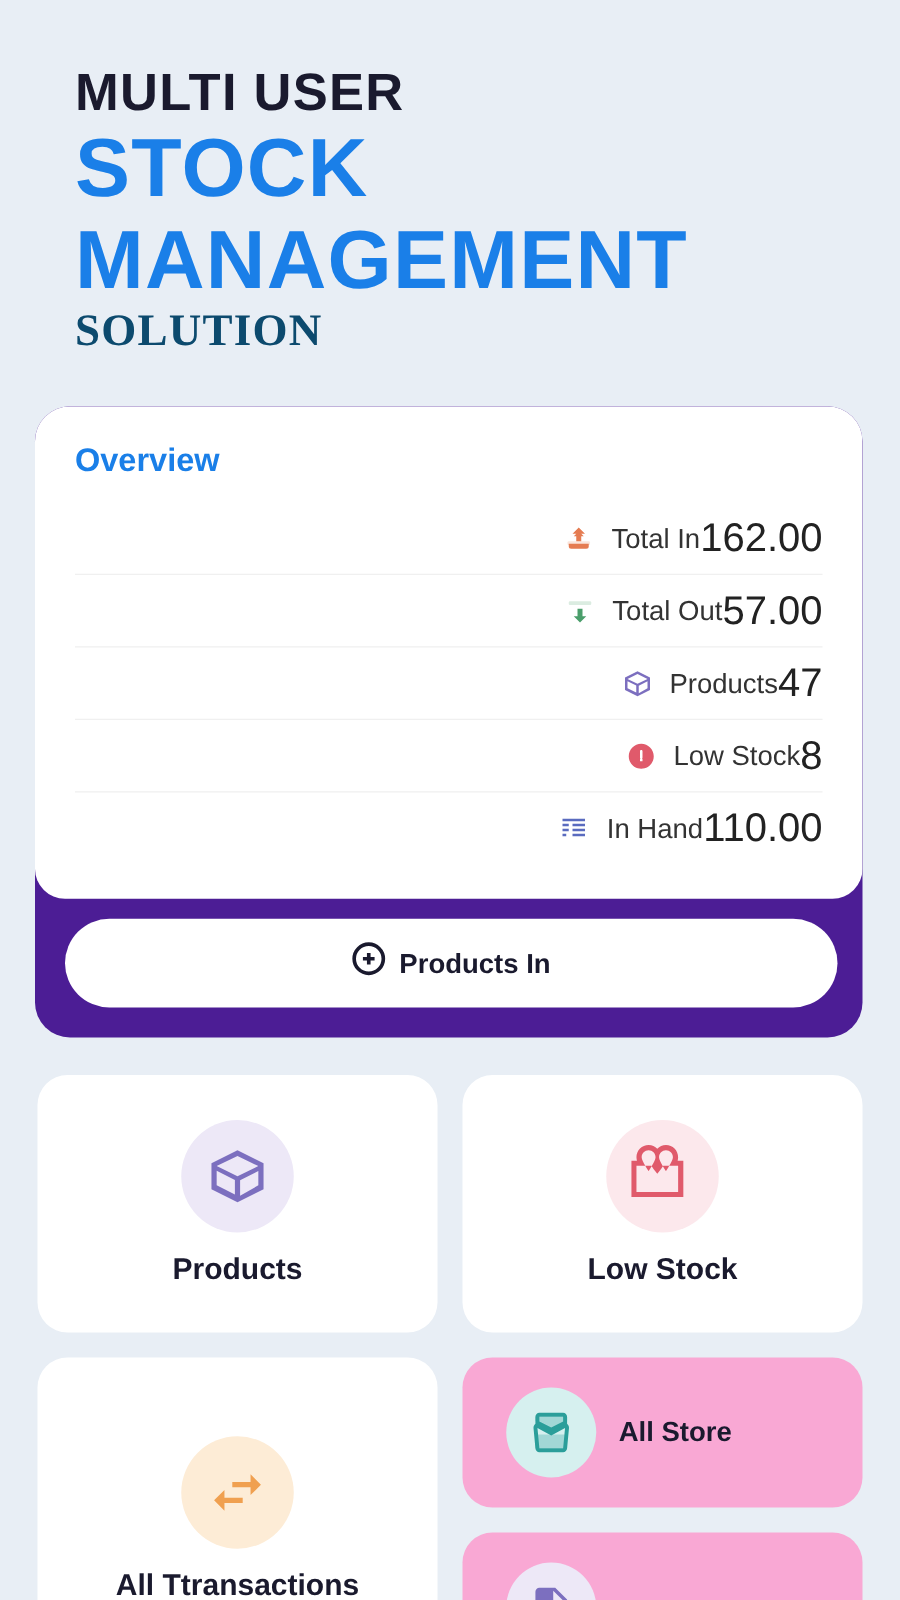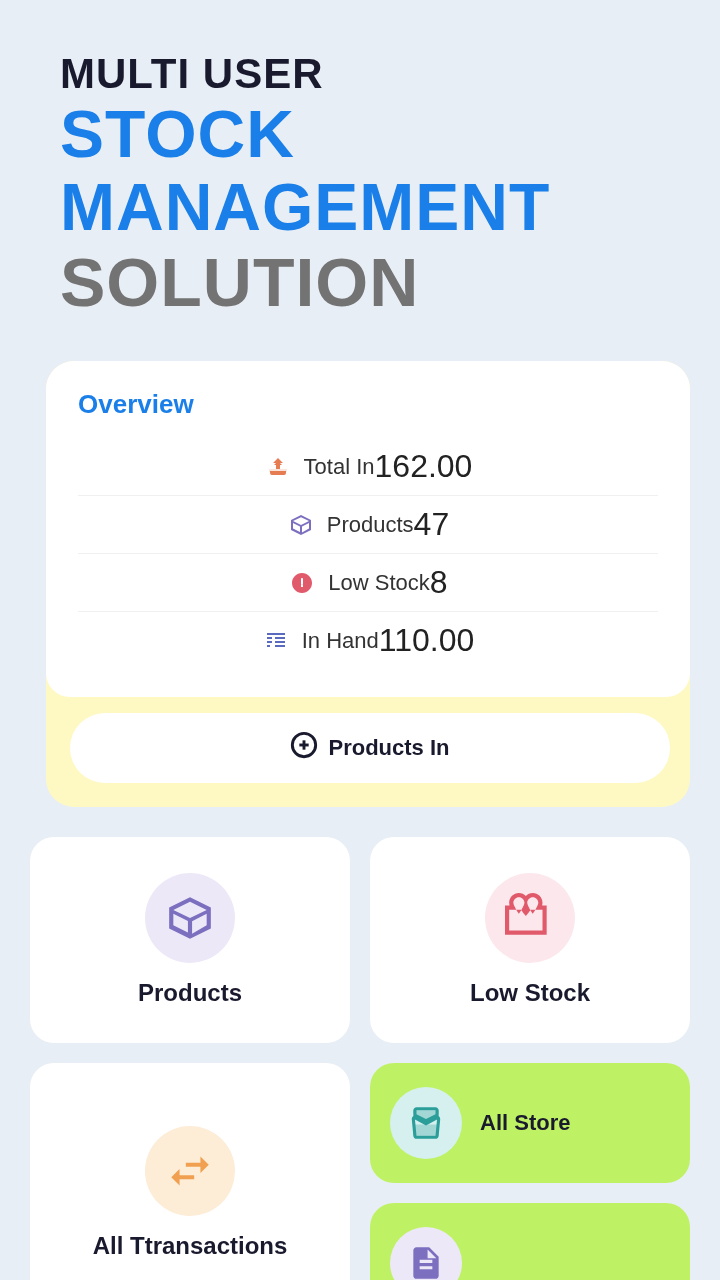--- a/index.html
+++ b/index.html
@@ -25,51 +25,52 @@
     }
     .hero-title {
       font-size: 66px;
       font-weight: 900;
       color: #1a7fe8;
       line-height: 1.1;
       text-transform: uppercase;
       letter-spacing: 1px;
     }
     .hero-title-line2 {
-      font-size: 68px;
+      font-size: 36px;
       font-weight: 900;
-      color: #737373;
+      color: #0c4a6e;
       text-transform: uppercase;
       letter-spacing: 1px;
+      font-family: Liberation Serif, serif;
     }
 
     
     .overview-wrapper {
-      margin: 10px 30px 20px 46px;
-      background: #fef9c3;
+      margin: 10px 30px 20px 28px;
+      background: #4c1d95;
       border-radius: 28px;
       padding: 0 0 24px 0;
       overflow: hidden;
     }
     .overview-card {
       background: #fff;
       border-radius: 24px;
       margin: 0;
       padding: 28px 32px 28px 32px;
     }
     .overview-title {
       font-size: 26px;
       font-weight: 800;
       color: #1a7fe8;
       margin-bottom: 18px;
     }
     .overview-row {
       display: flex;
       align-items: center;
-      justify-content: center;
+      justify-content: flex-end;
       padding: 10px 0;
       border-bottom: 1px solid #f0f0f0;
     }
     .overview-row:last-child { border-bottom: none; }
     .overview-label {
       display: flex;
       align-items: center;
       gap: 12px;
       font-size: 22px;
       color: #333;
@@ -174,26 +175,26 @@
       padding: 36px 20px;
       gap: 16px;
       cursor: pointer;
     }
     .bottom-right {
       display: flex;
       flex-direction: column;
       gap: 20px;
     }
     .side-card {
-      background: #bef264;
+      background: #f9a8d4;
       border-radius: 24px;
       display: flex;
       align-items: center;
       gap: 18px;
-      padding: 24px 20px;
+      padding: 24px 35px;
       cursor: pointer;
     }
     .side-card-icon-wrap {
       width: 72px;
       height: 72px;
       border-radius: 50%;
       display: flex;
       align-items: center;
       justify-content: center;
       font-size: 32px;
@@ -230,20 +231,32 @@
             <path d="M4 16v2a2 2 0 002 2h12a2 2 0 002-2v-2M8 10l4-4 4 4M12 6v10"></path>
             <rect x="3" y="14" width="18" height="3" rx="1" fill="#e57c52" opacity="0.2"></rect>
             <path d="M12 3l-5 5h3v6h4V8h3L12 3z" fill="#e57c52"></path>
           </svg>
         </span>
         <span>Total In</span>
       </div>
       <span class="overview-value">162.00</span>
     </div>
 
+    <div class="overview-row">
+      <div class="overview-label">
+        <span class="ov-icon" style="color:#4a9e6b;">
+          <svg width="24" height="24" viewBox="0 0 24 24" fill="currentColor">
+            <path d="M12 21l5-5h-3V10H10v6H7l5 5z" fill="#4a9e6b"></path>
+            <rect x="3" y="4" width="18" height="3" rx="1" fill="#4a9e6b" opacity="0.2"></rect>
+          </svg>
+        </span>
+        <span>Total Out</span>
+      </div>
+      <span class="overview-value">57.00</span>
+    </div>
 
     <div class="overview-row">
       <div class="overview-label">
         <span class="ov-icon" style="color:#7c6fbf;">
           <svg width="24" height="24" viewBox="0 0 24 24" fill="#7c6fbf">
             <path d="M12 2L2 7v10l10 5 10-5V7L12 2zm0 2.18L20 8.1 12 12 4 8.1 12 4.18zM4 9.9l7 3.5V19L4 15.5V9.9zm9 9.6v-6l7-3.5v5.5L13 19.5z"></path>
           </svg>
         </span>
         <span>Products</span>
       </div>

